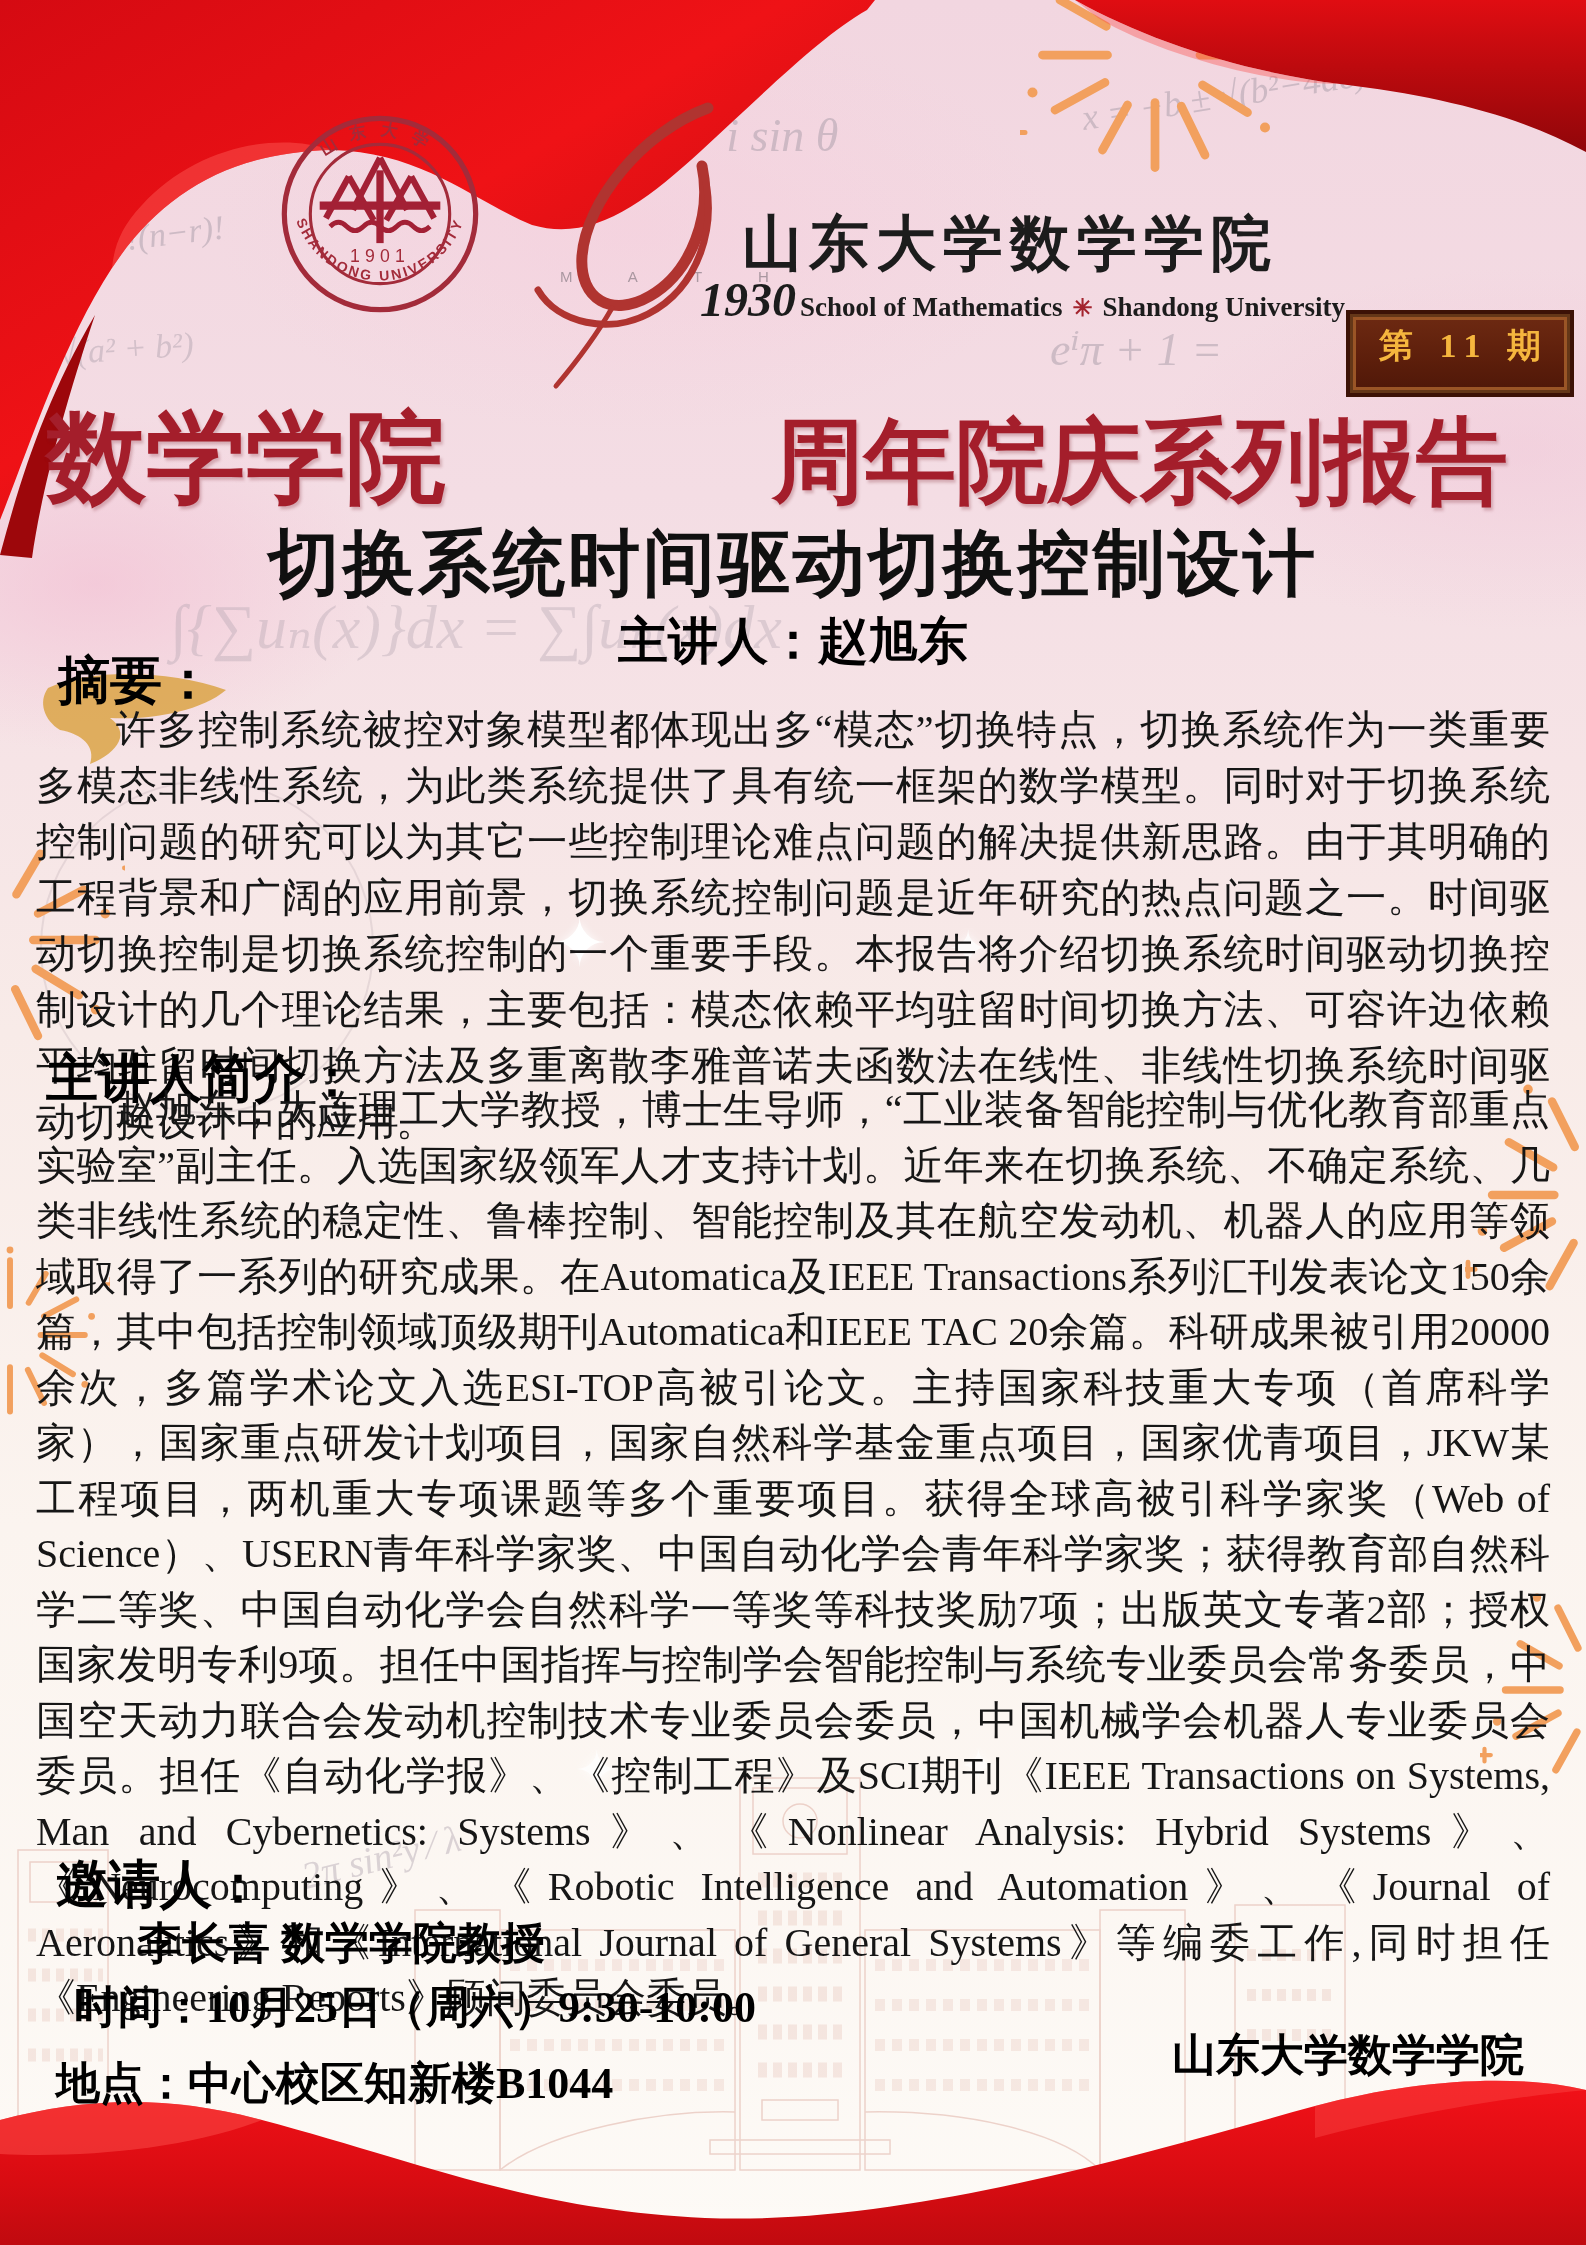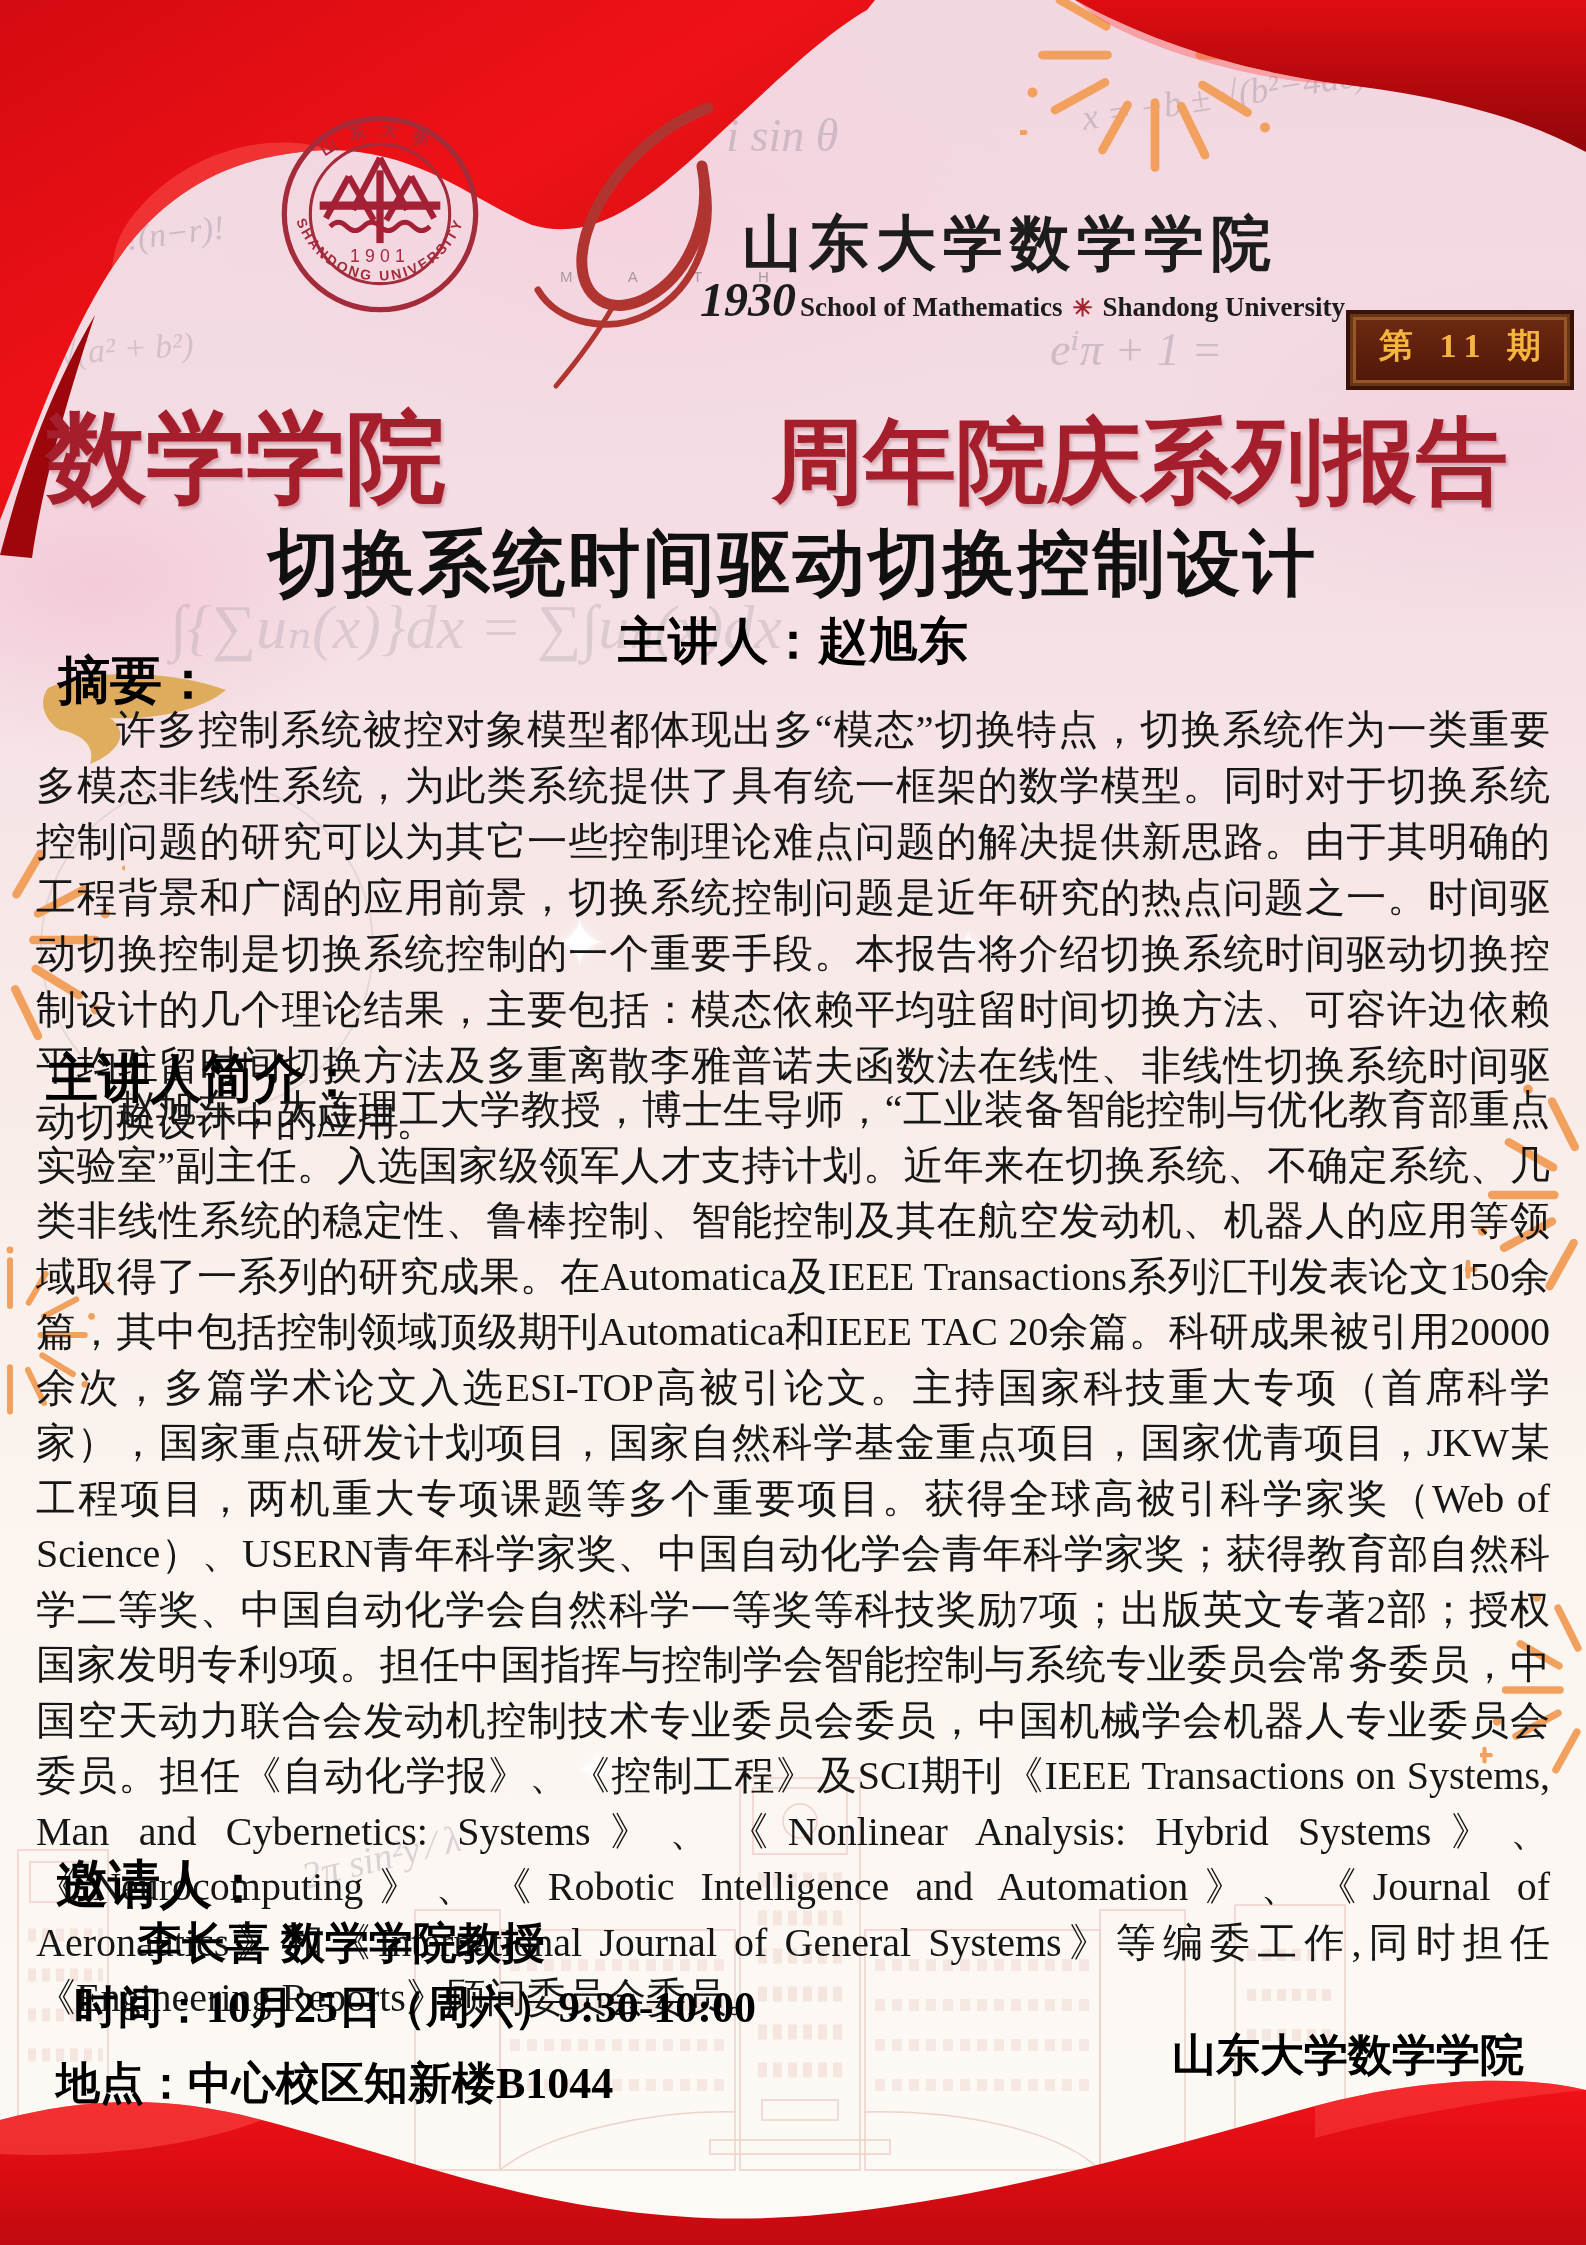--- a/index.html
+++ b/index.html
@@ -26,21 +26,21 @@
     z-index:5;font-size:60px;font-weight:700;letter-spacing:7px;color:#1c1c1c;
   }
   .org-en{z-index:5;font-size:27px;font-weight:700;color:#1c1c1c;white-space:nowrap;}
   .org-en .yr{font-size:48px;font-style:italic;font-weight:700;margin-right:4px;}
   .org-en .sep{color:#a3232d;font-size:24px;margin:0 10px;}
   .math-letters{z-index:4;font-family:"Liberation Sans",sans-serif;font-size:15px;color:rgba(120,110,118,.6);letter-spacing:26px;}
   .badge{
     z-index:5;background:linear-gradient(180deg,#6e2a12 0%,#5c1e0b 60%,#4e1708 100%);
     border:4px solid #3c1206;box-shadow:inset 0 0 0 3px rgba(0,0,0,.35), inset 0 0 0 6px #9a5526;
     color:#f5b63e;font-size:34px;font-weight:900;letter-spacing:9px;
-    padding:9px 20px 17px 29px;white-space:nowrap;
+    padding:9px 20px 24px 29px;white-space:nowrap;
   }
   .title-red{z-index:5;color:#a41e2b;font-weight:900;white-space:nowrap;
     text-shadow:2px 3px 3px rgba(120,25,35,.25);text-align:right;}
   .t-prefix{font-size:100px;letter-spacing:0px;}
   .t-suffix{font-size:92px;letter-spacing:0px;}
   .num95{
     z-index:5;font-size:280px;font-style:italic;font-weight:700;line-height:1;
     background:linear-gradient(155deg,#fceb9e 5%,#f5c84f 30%,#dfa01a 52%,#b37407 72%,#eec868 95%);
     -webkit-background-clip:text;background-clip:text;color:transparent;
     filter:drop-shadow(6px 8px 7px rgba(110,75,10,.45));

